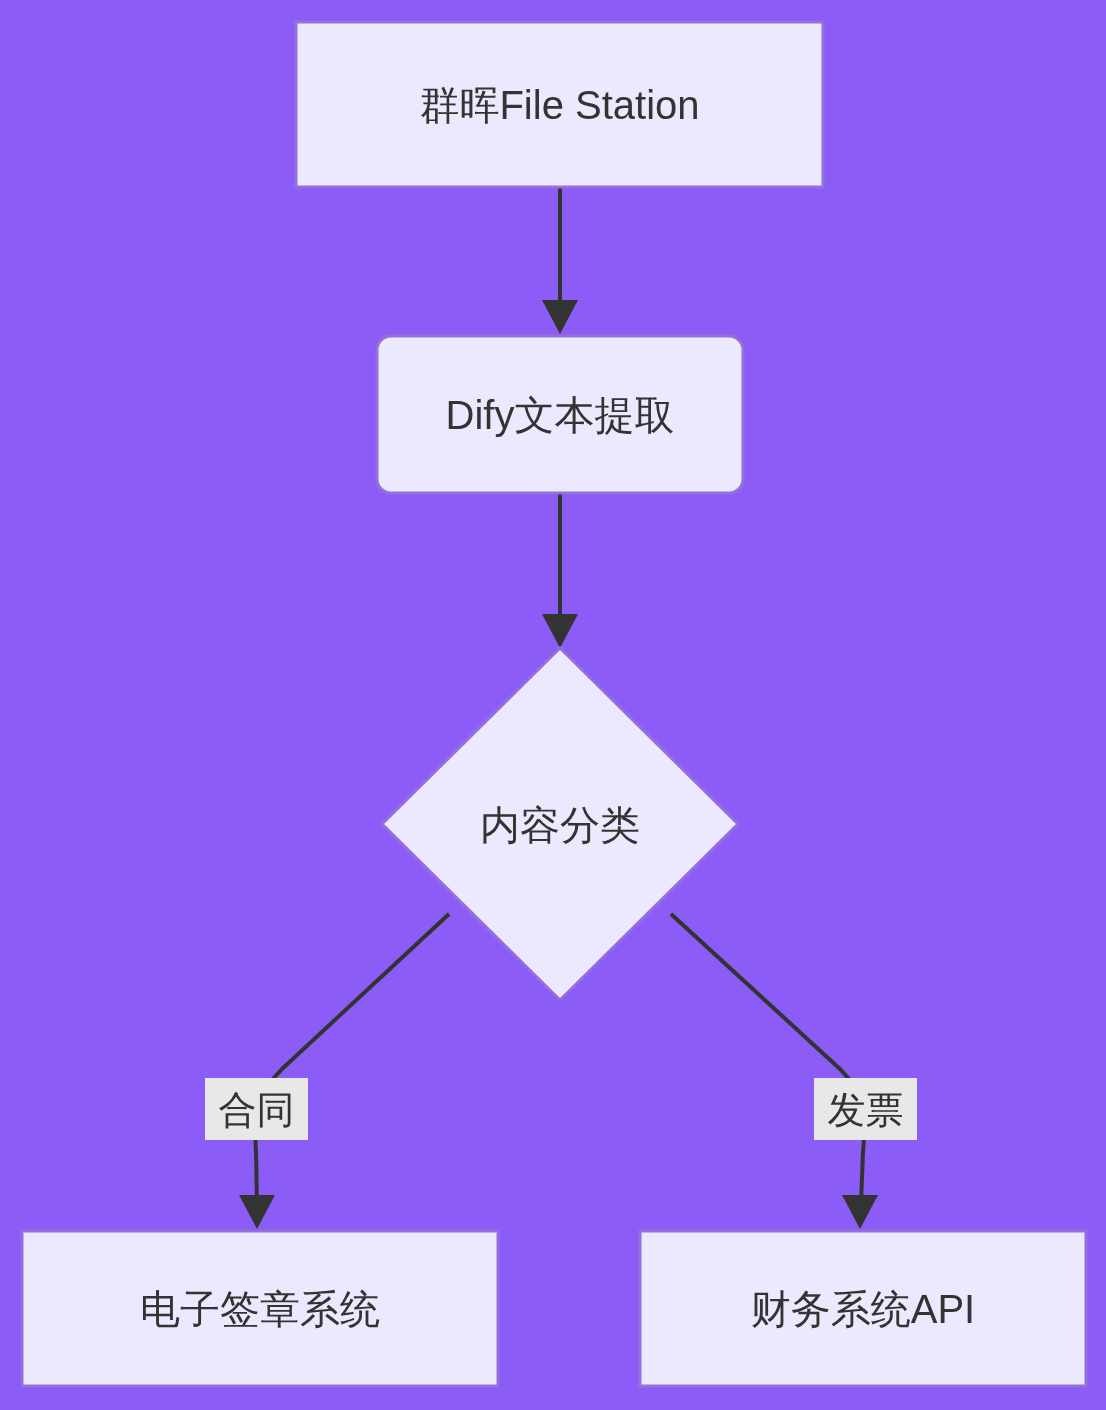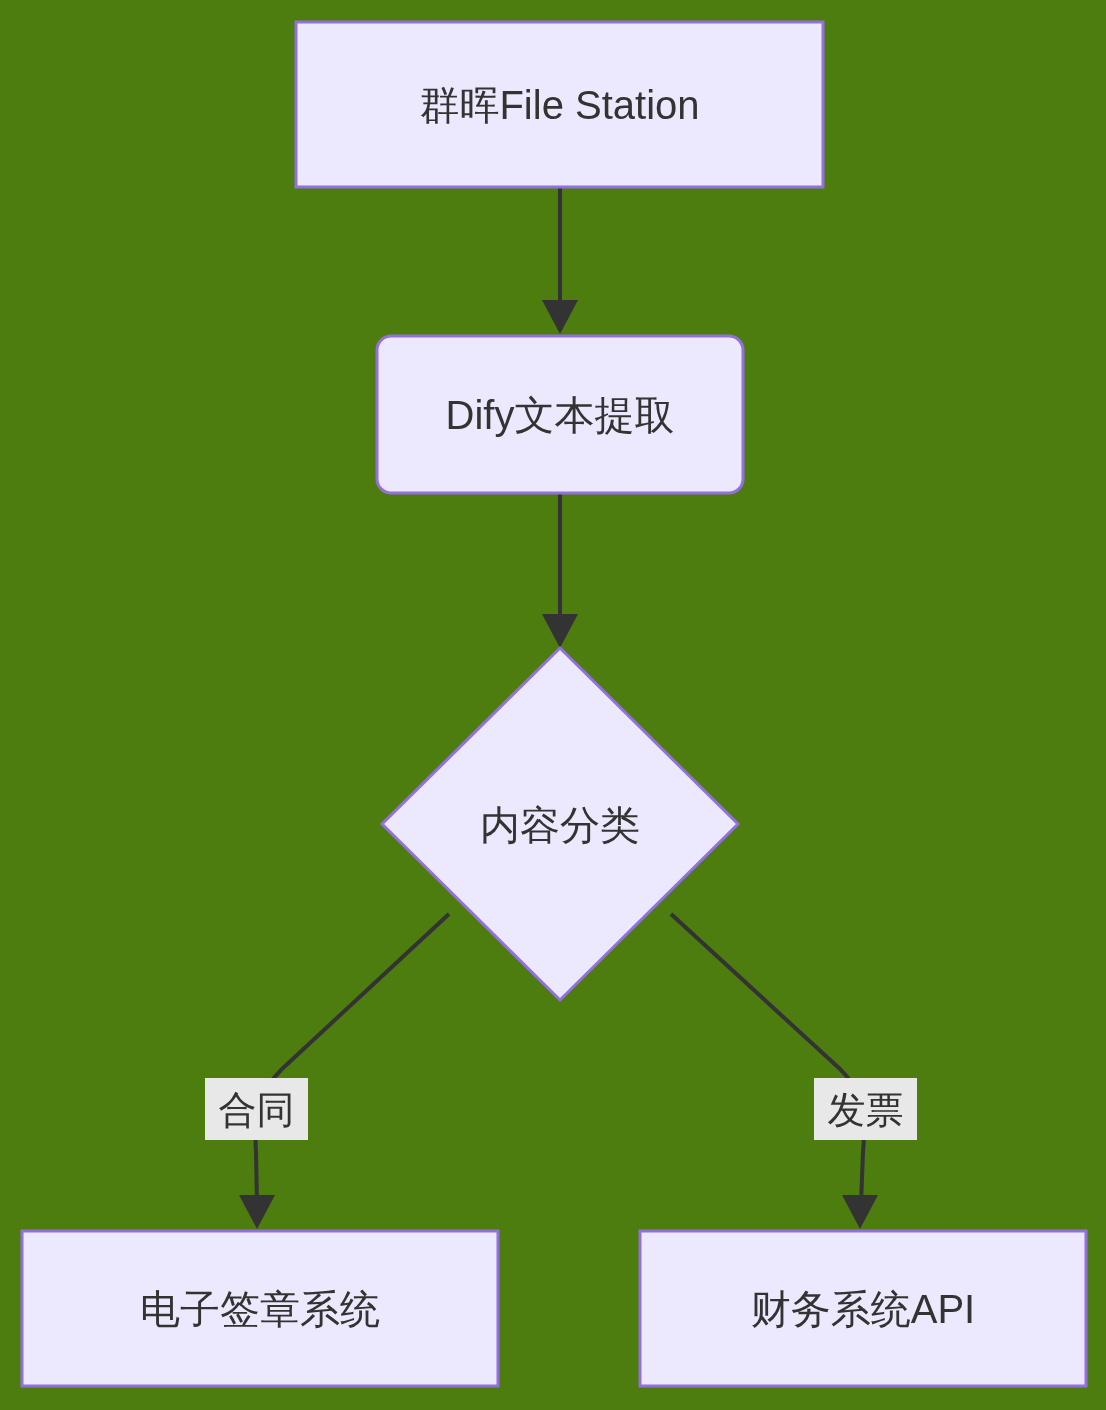--- a/index.html
+++ b/index.html
@@ -11,21 +11,21 @@
   body {
     width: 1106px;
     height: 1410px;
     font-family: "Liberation Sans", "DejaVu Sans", sans-serif;
     overflow: hidden;
   }
   #diagram-root {
     position: relative;
     width: 1106px;
     height: 1410px;
-    background: #4d7c0f;
+    background: #8b5cf6;
   }
   svg#flow-svg {
     position: absolute;
     top: 0;
     left: 0;
     width: 1106px;
     height: 1410px;
     display: block;
   }
   .node-shape {

